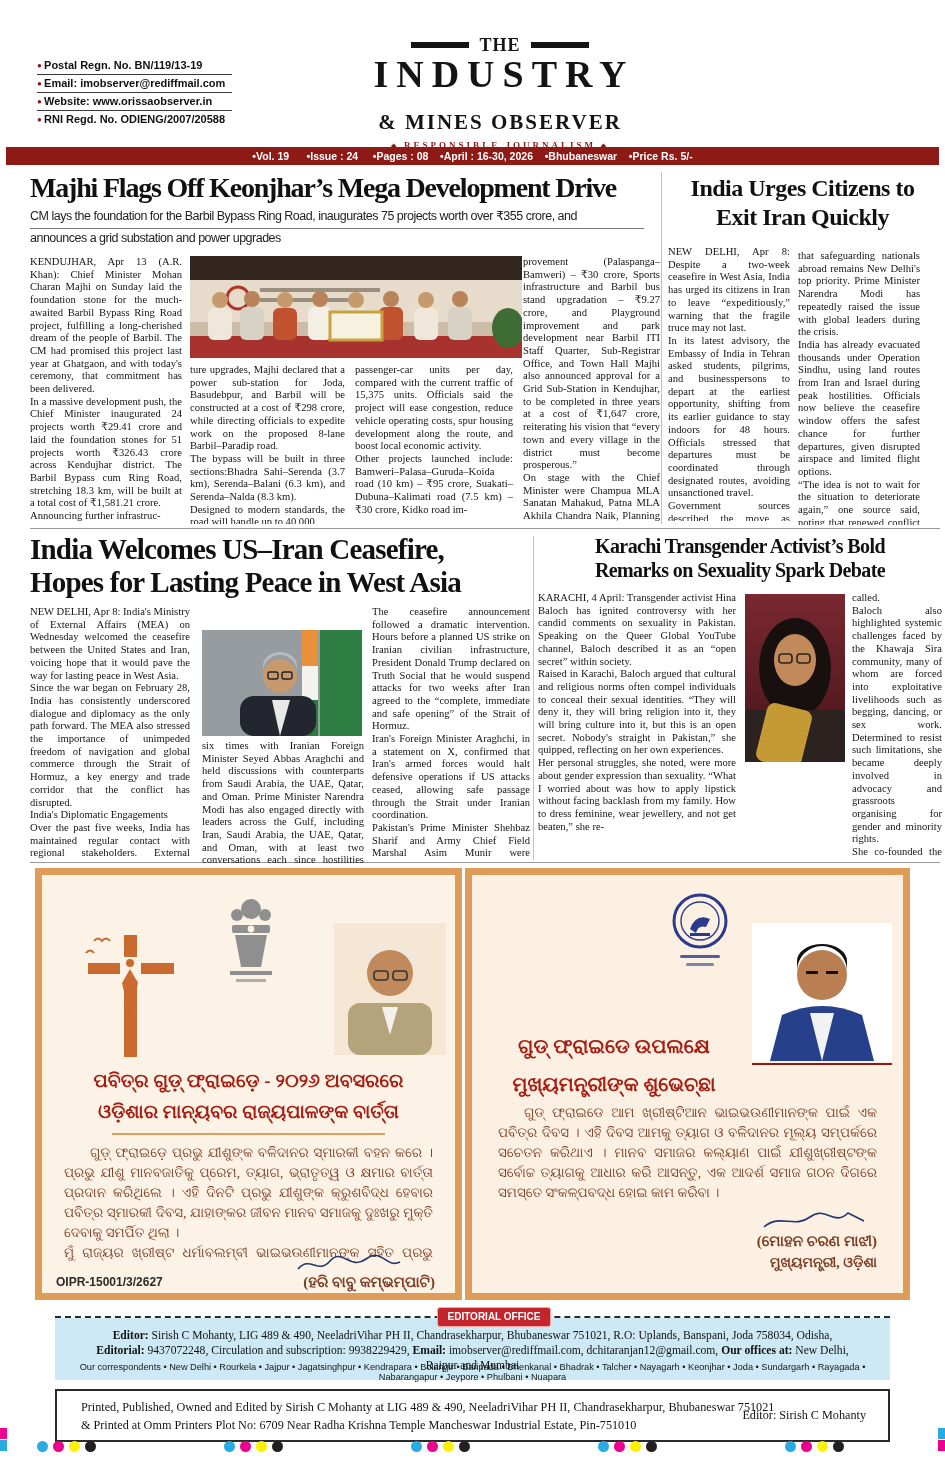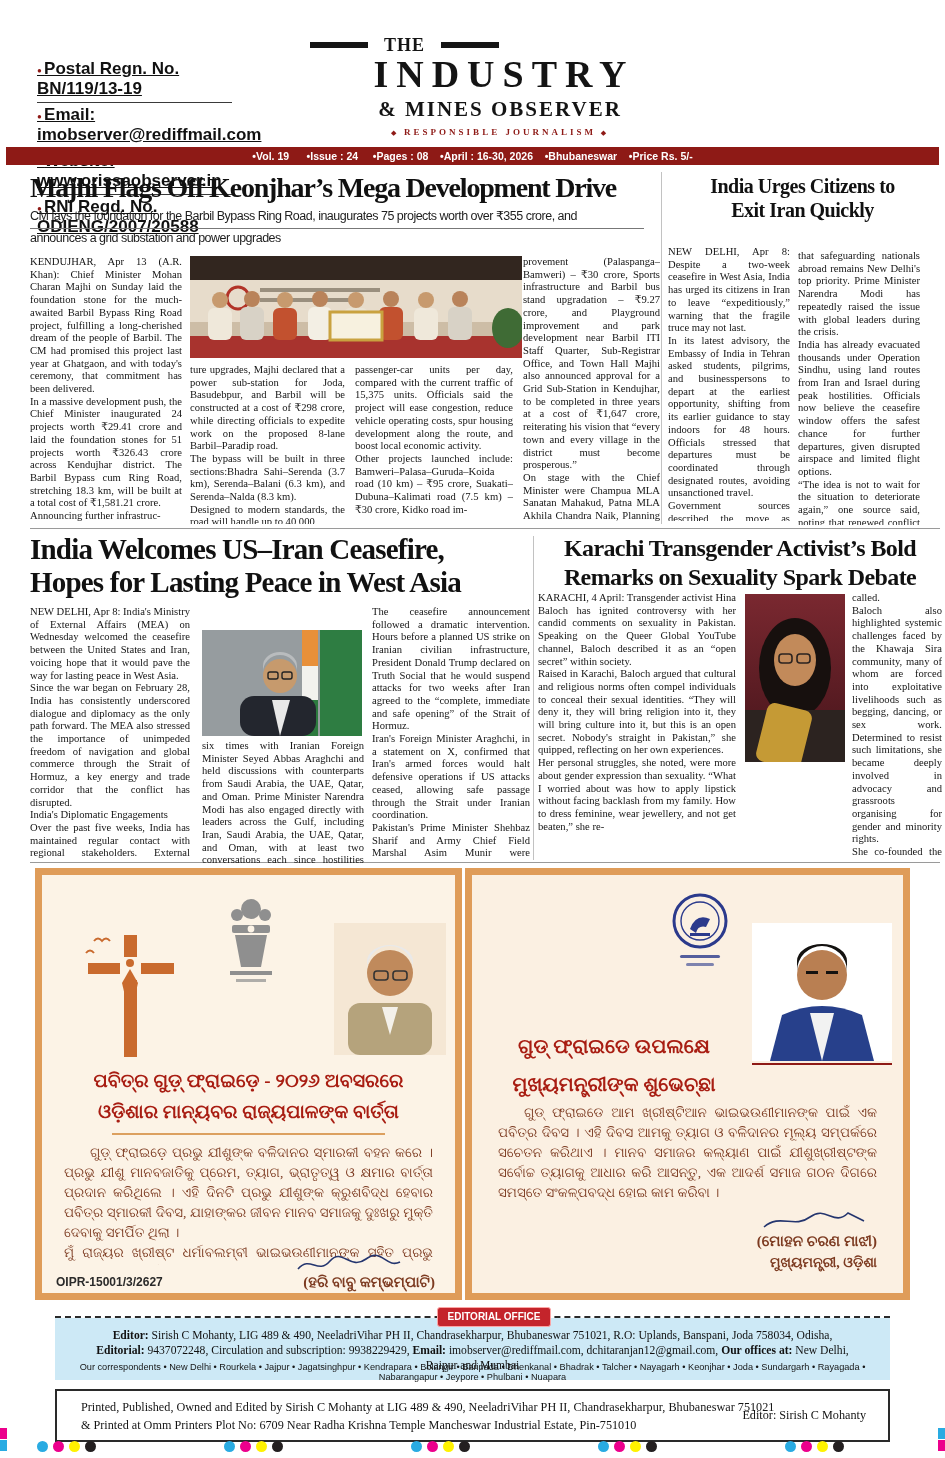--- a/index.html
+++ b/index.html
@@ -2,51 +2,51 @@
 <html><head>
 <meta charset="utf-8">
 <style>
   html,body{margin:0;padding:0;background:#dedede;}
   #page{position:relative;width:945px;height:1458px;background:#ffffff;overflow:hidden;
         font-family:"Liberation Serif","DejaVu Serif","DejaVu Sans",serif;color:#121212;}
   .abs{position:absolute;}
 
   
   .contacts{left:37px;top:57px;width:195px;}
-  .contact-row{font-family:"Liberation Sans","DejaVu Sans",sans-serif;font-weight:bold;font-size:17px;
-               color:#111;padding:2px 0 3px 0;border-bottom:1.5px solid #3a3a3a;text-decoration:underline;}
+  .contact-row{font-family:"Liberation Sans","DejaVu Sans",sans-serif;font-weight:bold;font-size:11px;
+               color:#111;padding:2px 0 3px 0;border-bottom:1.5px solid #3a3a3a;}
   .contact-row:last-child{border-bottom:none;}
   .contact-row::before{content:"● ";color:#8e1a16;font-size:8px;vertical-align:1px;}
   .mast-title{left:310px;top:36px;width:380px;text-align:center;}
-  .the-row{display:flex;align-items:center;gap:16px;height:18px;}
+  .the-row{display:flex;align-items:center;justify-content:center;gap:10px;height:18px;}
   .the-bar{width:58px;height:6px;background:#151515;}
   .the-text{font-size:18px;font-weight:bold;letter-spacing:1px;color:#151515;}
   .title-main{font-size:38px;font-weight:bold;letter-spacing:8px;margin-left:8px;line-height:1.08;color:#141414;}
-  .title-sub{font-size:21px;font-weight:bold;letter-spacing:2px;margin-top:2px;color:#141414;}
+  .title-sub{font-size:21px;font-weight:bold;letter-spacing:2px;margin-top:15px;color:#141414;}
   .tagline{margin-top:5px;font-size:9px;font-weight:bold;color:#8e1a16;letter-spacing:3px;}
   .tagline::before{content:"◆ ";font-size:7px;}
   .tagline::after{content:" ◆";font-size:7px;}
   .issue-bar{left:6px;top:147px;width:933px;height:18px;background:#8e1a16;color:#fff;
              font-family:"Liberation Sans","DejaVu Sans",sans-serif;font-weight:bold;font-size:10.5px;
              text-align:center;line-height:18px;white-space:pre;}
 
   
   .hrule{border-top:1px solid #9a9a9a;}
   .vrule{border-left:1px solid #c2c2c2;}
 
   
   .headline1{left:30px;top:172px;width:634px;font-size:28px;font-weight:bold;letter-spacing:-1.2px;white-space:nowrap;color:#111;}
   .subhead{left:30px;width:625px;font-family:"Liberation Sans","DejaVu Sans",sans-serif;
            font-size:12.5px;letter-spacing:-0.5px;color:#1d1d1d;white-space:nowrap;}
   .bodycol{font-size:10.6px;line-height:12.7px;text-align:justify;white-space:pre-line;overflow:hidden;color:#141414;}
-  .headline2{left:663px;top:174px;width:279px;text-align:center;font-size:20px;font-weight:bold;
+  .headline2{left:663px;top:174px;width:279px;text-align:center;font-size:24px;font-weight:bold;
              letter-spacing:-0.5px;line-height:1.2;white-space:pre-line;color:#111;}
   .headline3{left:30px;top:533px;width:512px;font-size:29px;font-weight:bold;letter-spacing:-0.8px;
              line-height:1.14;white-space:pre-line;color:#111;}
-  .headline4{left:538px;top:534px;width:404px;text-align:center;font-size:24px;font-weight:bold;
+  .headline4{left:538px;top:534px;width:404px;text-align:center;font-size:20px;font-weight:bold;
              letter-spacing:-0.6px;line-height:1.2;white-space:pre-line;color:#111;}
   .photo-frame{overflow:hidden;background:#cfc6b8;}
   .k-photo{float:left;width:100px;height:168px;margin:2px 7px 2px 0;}
 
   
   .ad{position:absolute;top:868px;height:432px;border:7px solid #df9c59;box-sizing:border-box;}
   #ad-gov{left:35px;width:427px;background:#fcf3e6;}
   #ad-cm{left:465px;width:445px;background:#fbf0e2;}
   .ad-heading{color:#a81d12;font-weight:bold;text-align:center;font-size:19px;line-height:1.65;white-space:pre-line;}
   .ad-body{color:#7c3a20;font-size:13.5px;line-height:20px;text-align:justify;white-space:pre-line;text-indent:26px;overflow:hidden;}

